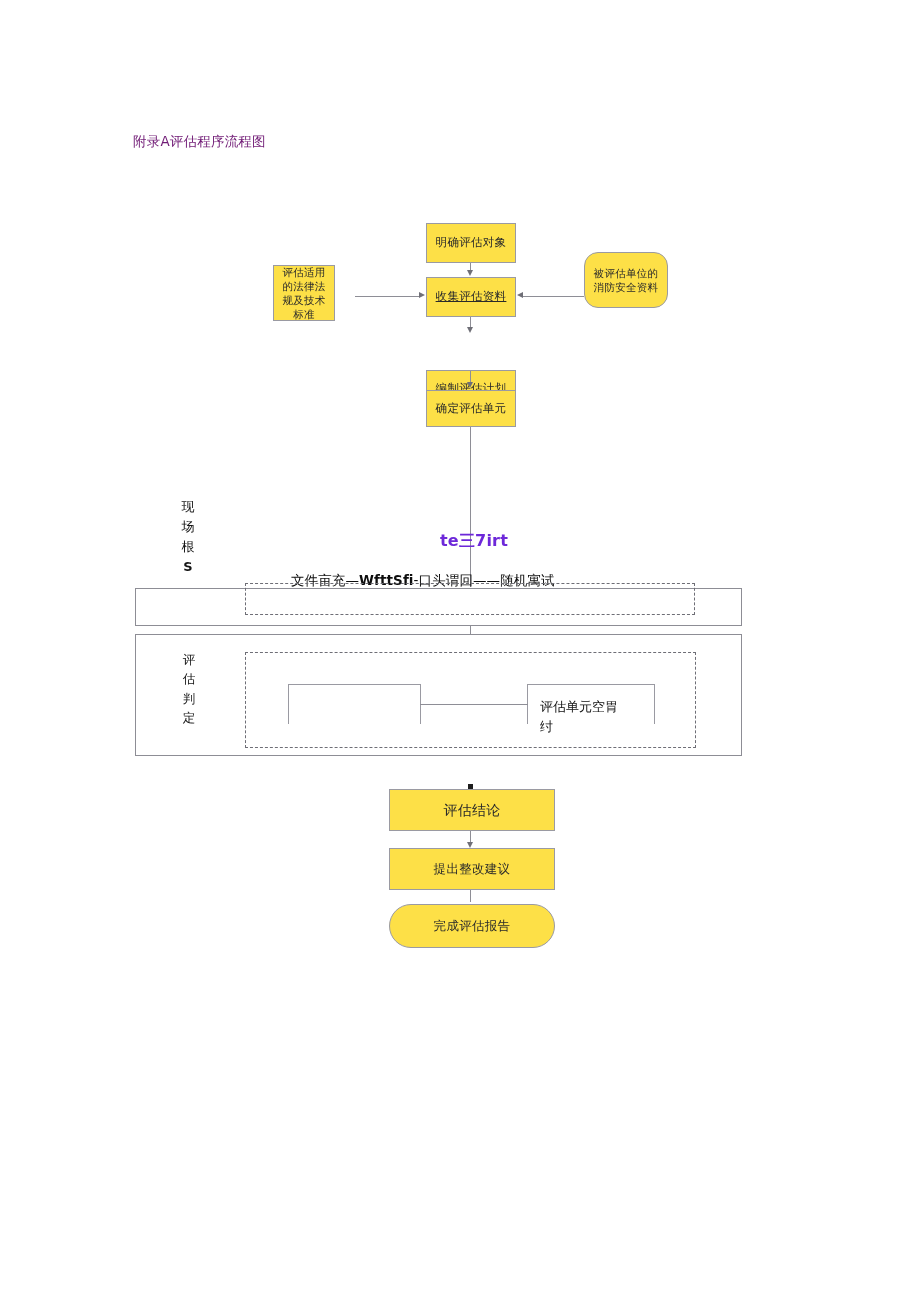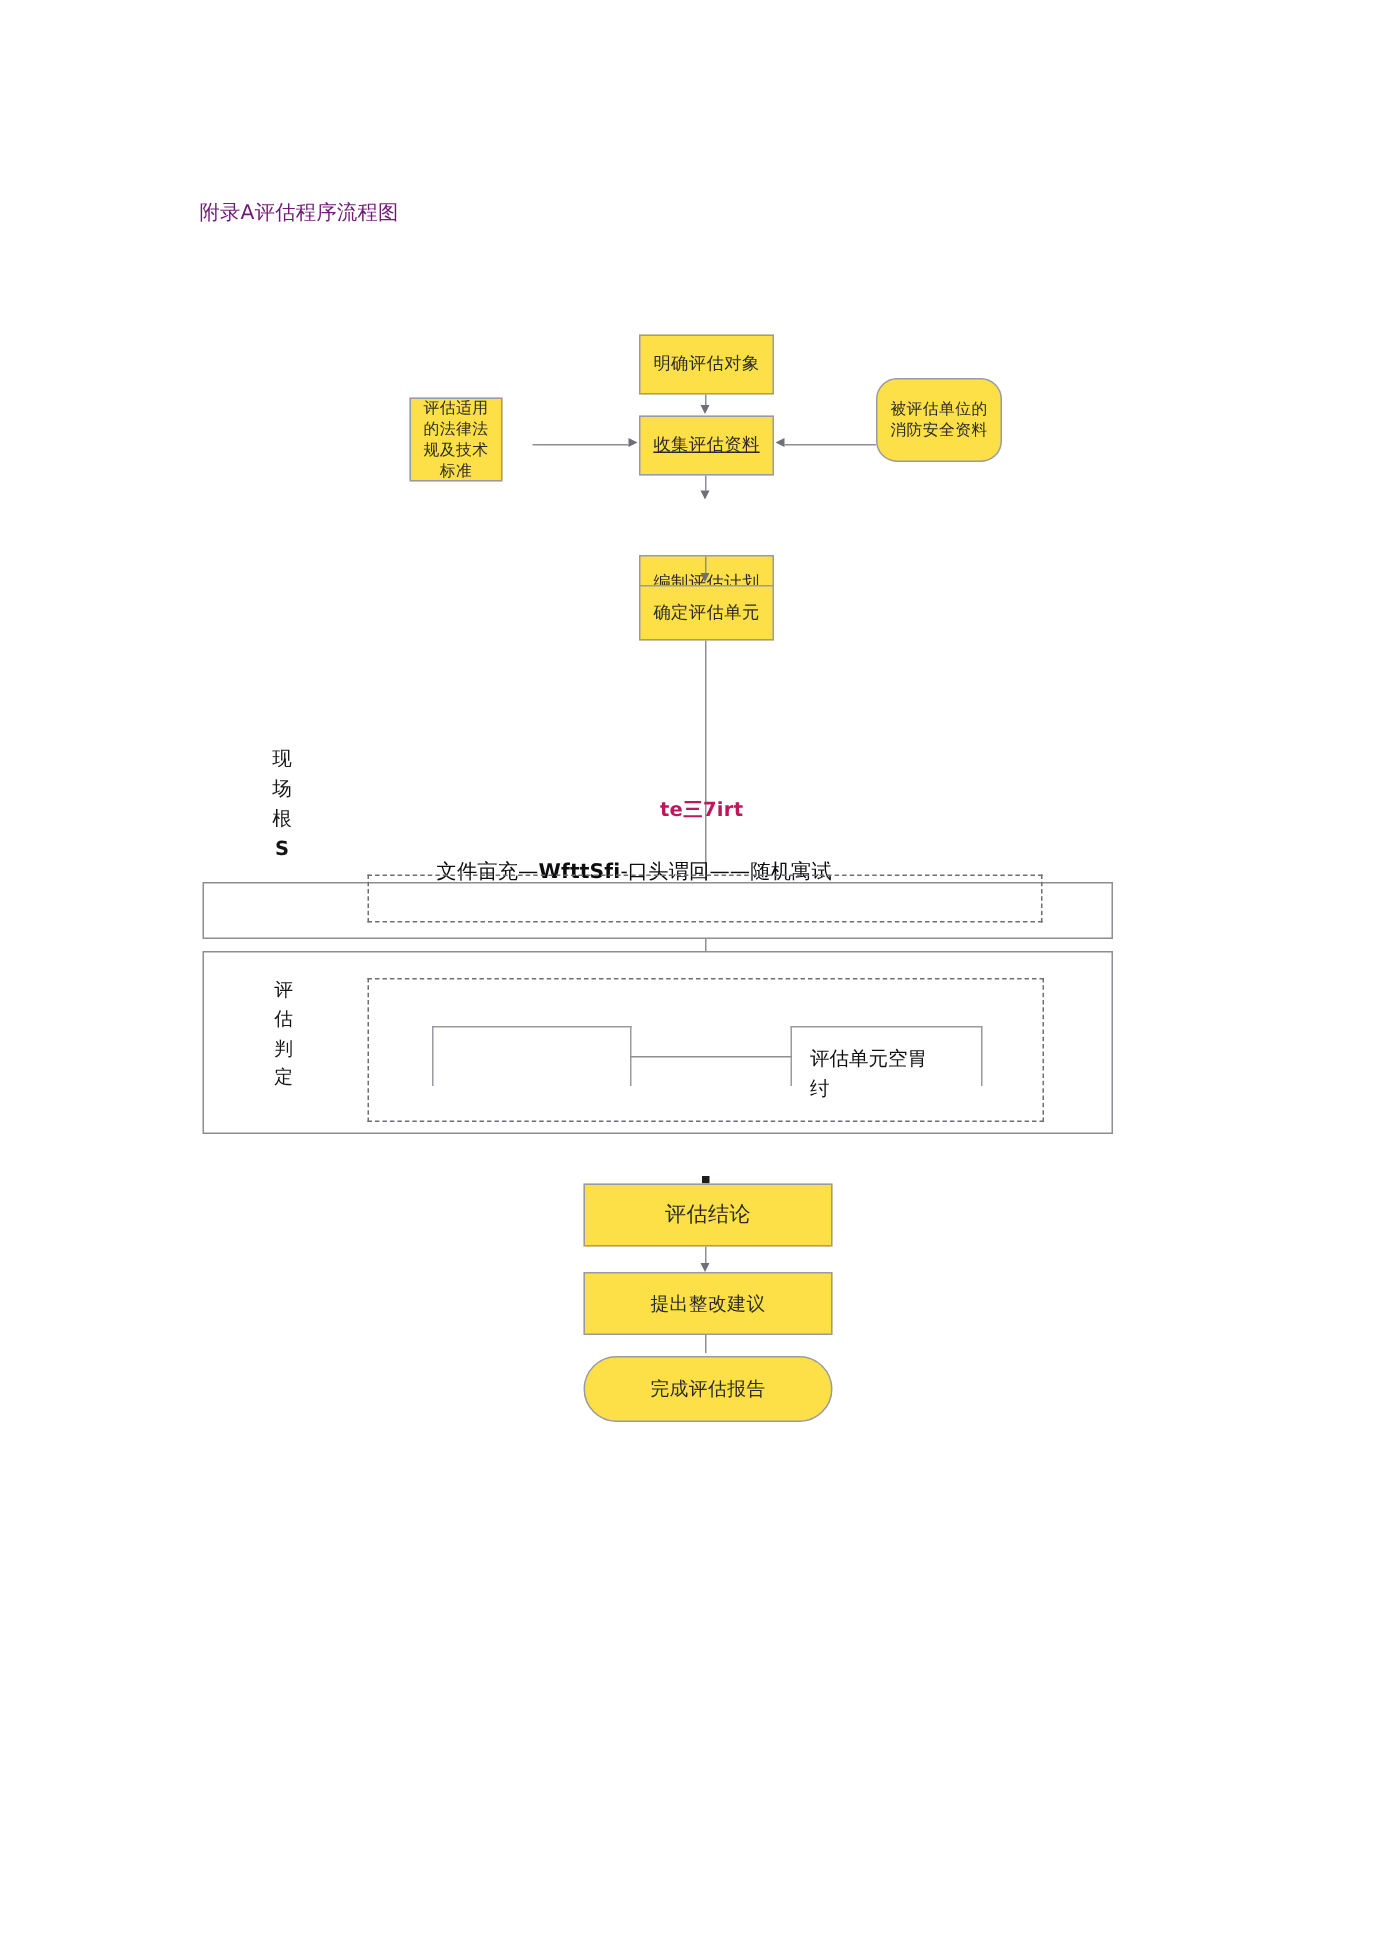--- a/index.html
+++ b/index.html
@@ -100,23 +100,23 @@
     text-align: center;
     color: #151515;
     letter-spacing: 0;
   }
   .vlabel span { display: block; }
   .vlabel.small { font-size: 12.5px; }
   .vlabel.bold-tail span:last-child { font-weight: bold; }
 
   .frag-bold {
     position: absolute;
-    font-size: 13px;
+    font-size: 16px;
     font-weight: bold;
-    color: #be185d;
+    color: #6d28d9;
     white-space: nowrap;
     letter-spacing: 0.2px;
   }
   .frag-mixed {
     position: absolute;
     font-size: 13.5px;
     color: #0d0d0d;
     white-space: nowrap;
     letter-spacing: 0.1px;
   }

